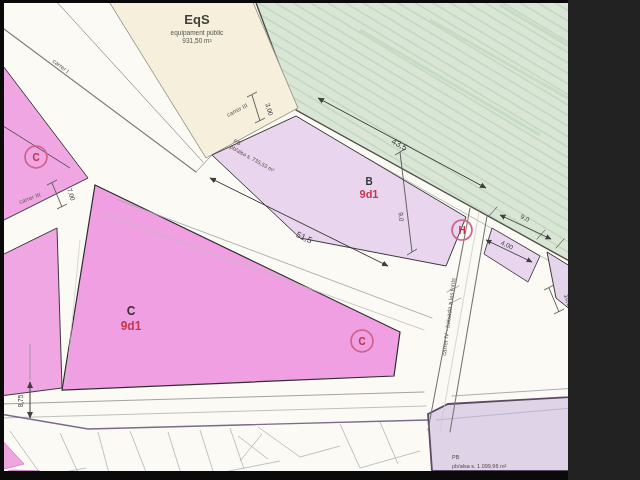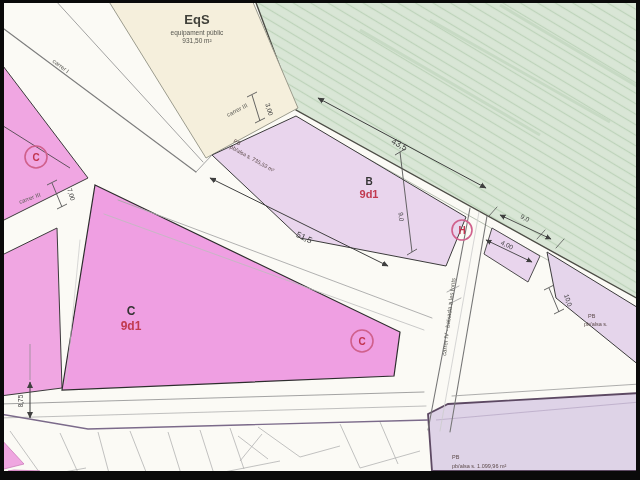--- a/index.html
+++ b/index.html
@@ -1,16 +1,16 @@
 <!DOCTYPE html>
 <html><head>
 <meta charset="utf-8">
 <style>
   html,body{margin:0;padding:0;background:#222;}
-  .stage{width:640px;height:480px;position:relative;background:#fbfaf5;overflow:hidden;}
+  .stage{width:568px;height:480px;position:relative;background:#fbfaf5;overflow:hidden;}
   svg{display:block;filter:blur(0.3px);}
   text{font-family:"Liberation Sans", sans-serif;}
   .dim{fill:#3a3a3a;font-size:8.5px;}
   .dimsm{fill:#3a3a3a;font-size:6.5px;}
   .street{fill:#5a5a55;font-size:6px;}
   .pb{fill:#5c4a4a;font-size:5.5px;}
   .zone{fill:#c13a50;font-weight:bold;}
   .ltr{fill:#333;font-weight:bold;}
   .mark{fill:#c2334e;font-size:10px;font-weight:bold;text-anchor:middle;}
 </style>

